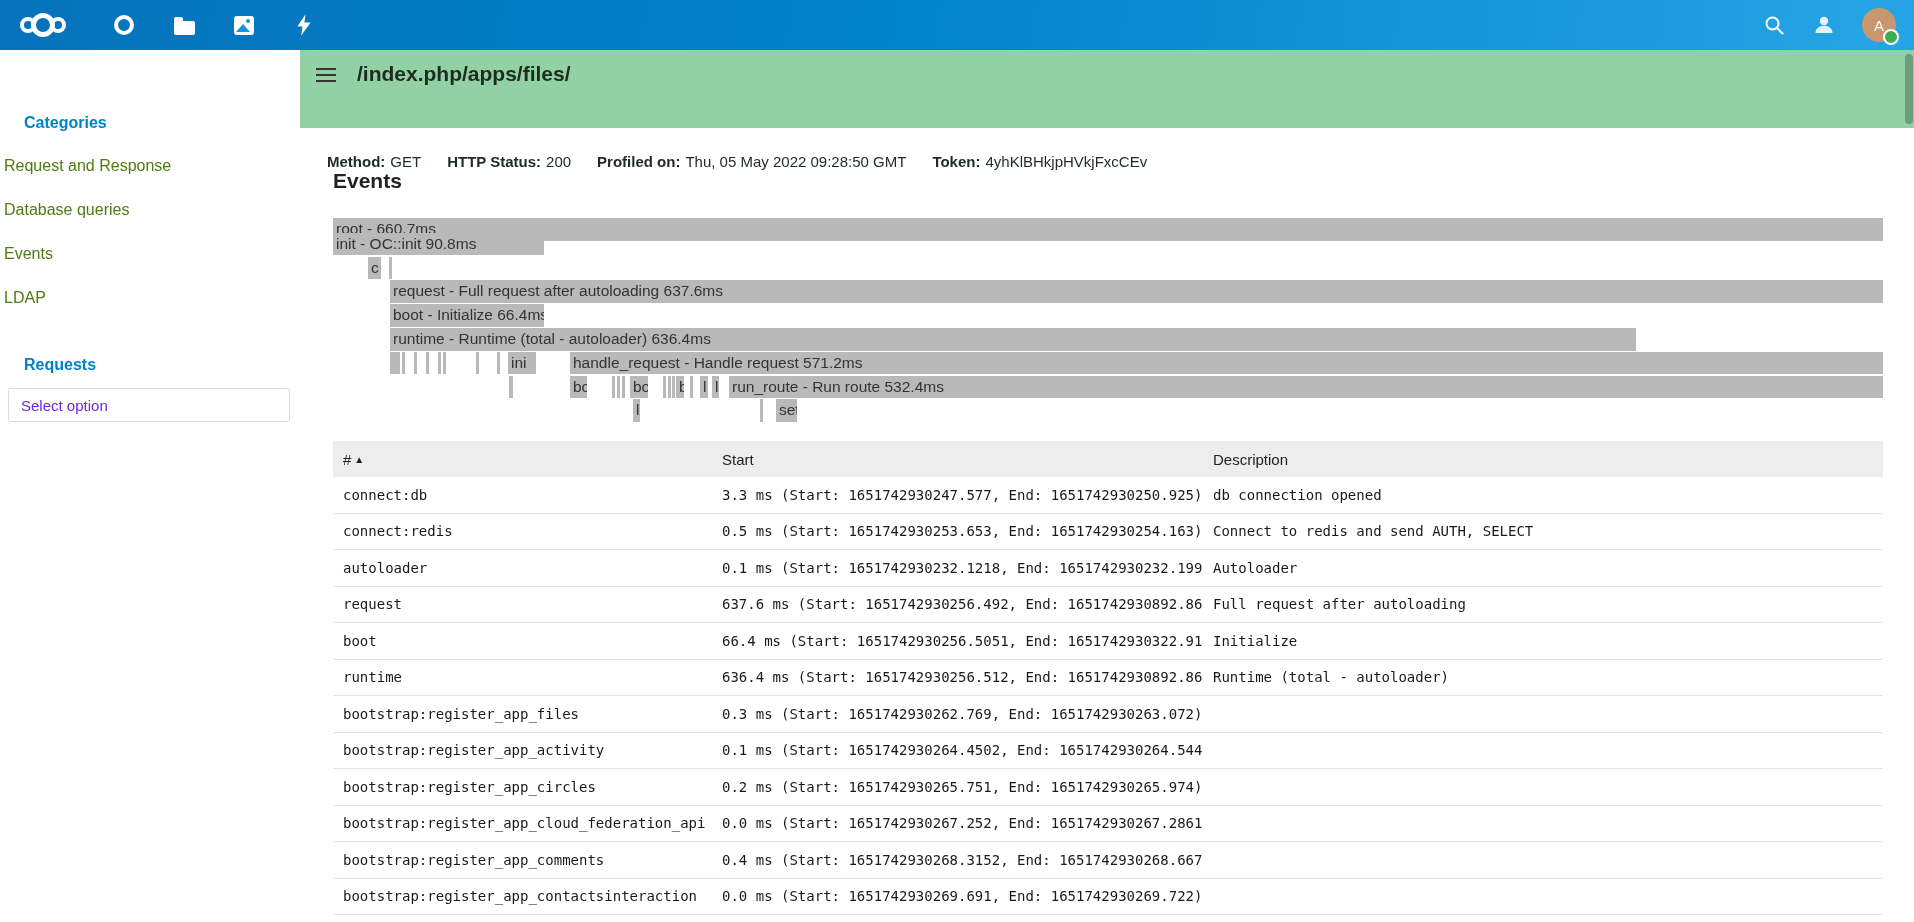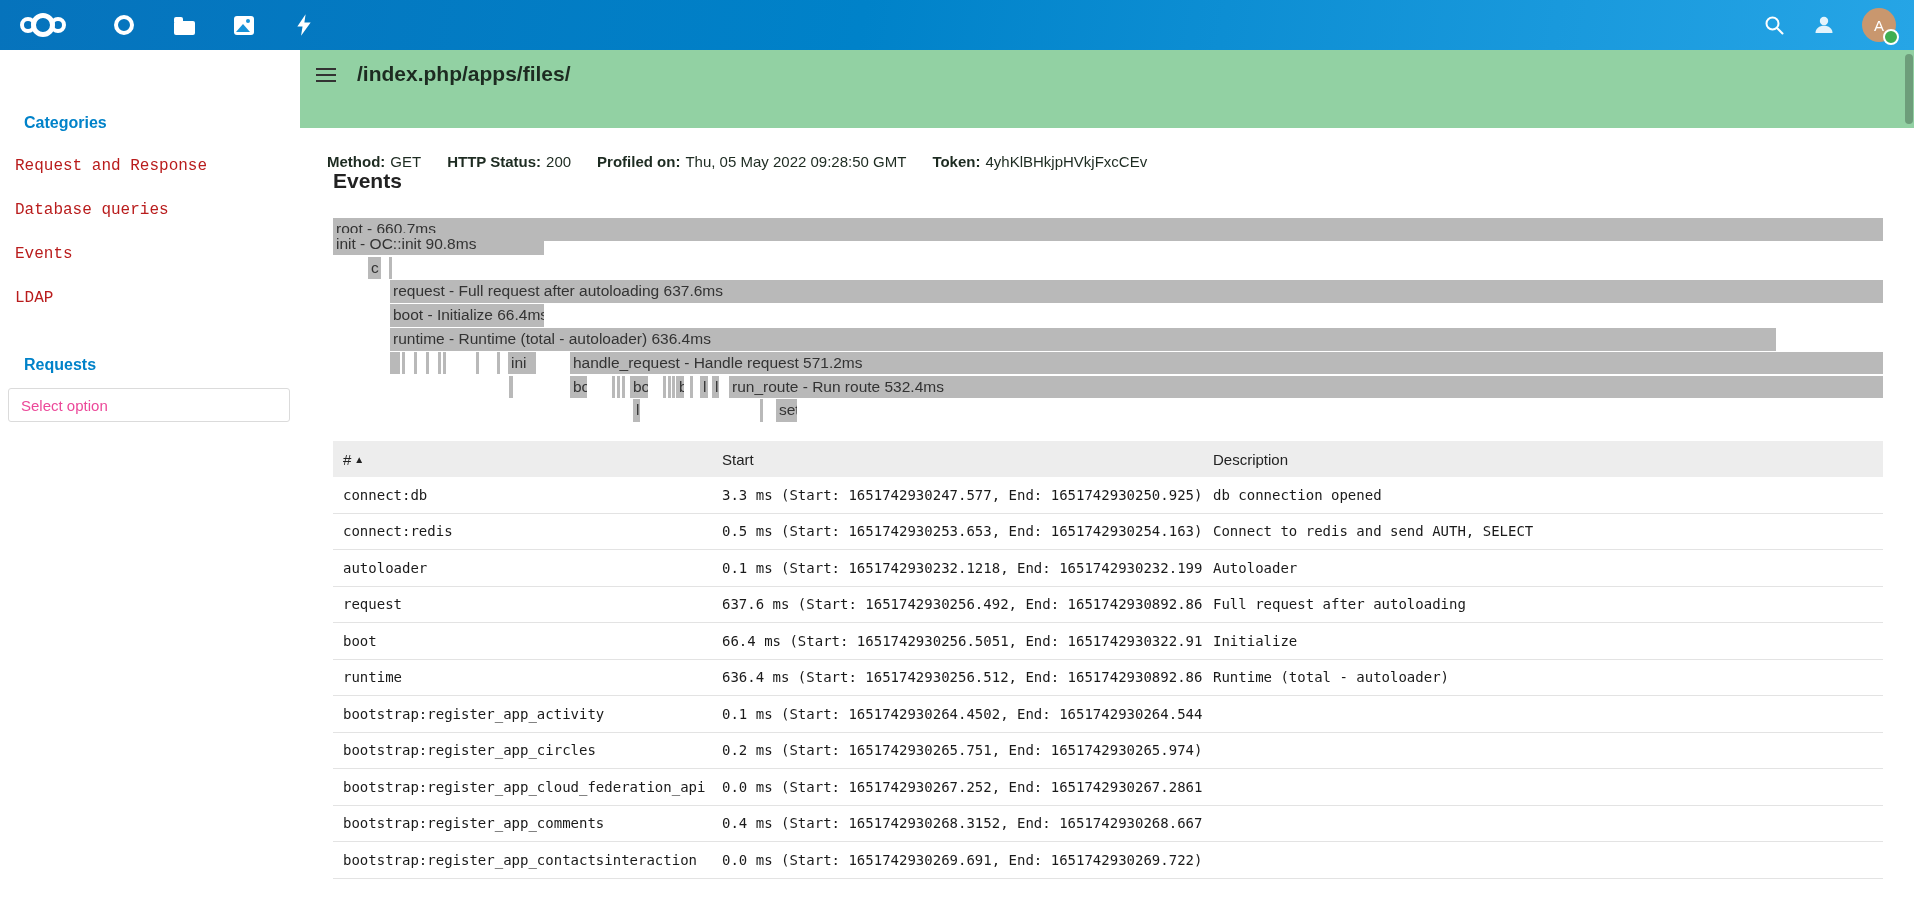--- a/index.html
+++ b/index.html
@@ -24,25 +24,25 @@
   .topbar-right{margin-left:auto;display:flex;align-items:center;gap:26px;margin-right:18px;}
   .avatar{width:34px;height:34px;border-radius:50%;background:#c9976e;color:#fff;
           display:flex;align-items:center;justify-content:center;font-size:15px;position:relative;cursor:pointer;}
   .status-dot{position:absolute;right:-3px;bottom:-3px;width:12px;height:12px;border-radius:50%;
               background:#3fae52;border:2px solid #fff;}
 
   
   .sidebar{position:absolute;left:0;top:50px;width:300px;height:872px;background:#fff;}
   .side-heading{color:#0082c9;font-weight:bold;font-size:16px;}
   .cat-heading{position:absolute;left:24px;top:64px;}
-  .side-item{position:absolute;left:15px;color:#b91c1c;font-size:16px;cursor:pointer;font-family:Liberation Mono, monospace;}
+  .side-item{position:absolute;left:4px;color:#4d7c0f;font-size:16px;cursor:pointer;}
   .req-heading{position:absolute;left:24px;top:306px;}
   .select-box{position:absolute;left:8px;top:338px;width:280px;height:32px;border:1px solid #dbdbdb;
               border-radius:3px;display:flex;align-items:center;cursor:pointer;background:#fff;}
-  .select-box span{color:#ec4899;font-size:15px;margin-left:12px;}
+  .select-box span{color:#6d28d9;font-size:15px;margin-left:12px;}
 
   
   .green-header{position:absolute;left:300px;top:50px;width:1614px;height:78px;background:#92d1a3;}
   .hamburger{position:absolute;left:16px;top:18px;width:20px;height:14px;cursor:pointer;}
   .hamburger i{display:block;height:2px;background:#333;margin-bottom:4px;}
   .gh-title{position:absolute;left:57px;top:12px;font-size:21px;font-weight:bold;color:#1d2b21;}
   .gh-meta{position:absolute;left:27px;top:103px;display:flex;gap:26px;font-size:15px;color:#1d2b21;white-space:nowrap;}
   .gh-meta b{margin-right:5px;}
 
   
@@ -141,21 +141,21 @@
   <main>
     <h2 class="events-heading">Events</h2>
 
     <div class="timeline">
         <div class="tl-bar" style="left: 0px; top: 9px; width: 1550px;">root - 660.7ms</div>
         <div class="tl-bar" style="left: 0px; top: 23.8px; width: 211px;">init - OC::init 90.8ms</div>
         <div class="tl-bar" style="left: 35px; top: 47.6px; width: 13px;">c</div>
         <div class="tl-bar" style="left: 56px; top: 47.6px; width: 3px;"></div>
         <div class="tl-bar" style="left: 57px; top: 71.4px; width: 1493px;">request - Full request after autoloading 637.6ms</div>
         <div class="tl-bar" style="left: 57px; top: 95.2px; width: 154px;">boot - Initialize 66.4ms</div>
-        <div class="tl-bar" style="left: 57px; top: 119px; width: 1386px;">runtime - Runtime (total - autoloader) 636.4ms</div>
+        <div class="tl-bar" style="left: 57px; top: 119px; width: 1246px;">runtime - Runtime (total - autoloader) 636.4ms</div>
         <div class="tl-bar" style="left: 57px; top: 142.8px; width: 10px;"></div>
         <div class="tl-bar" style="left: 69px; top: 142.8px; width: 2px;"></div>
         <div class="tl-bar" style="left: 81px; top: 142.8px; width: 2px;"></div>
         <div class="tl-bar" style="left: 93px; top: 142.8px; width: 2px;"></div>
         <div class="tl-bar" style="left: 105px; top: 142.8px; width: 2px;"></div>
         <div class="tl-bar" style="left: 110px; top: 142.8px; width: 2px;"></div>
         <div class="tl-bar" style="left: 143px; top: 142.8px; width: 2px;"></div>
         <div class="tl-bar" style="left: 164px; top: 142.8px; width: 2px;"></div>
         <div class="tl-bar" style="left: 175px; top: 142.8px; width: 28px;">ini</div>
         <div class="tl-bar" style="left: 237px; top: 142.8px; width: 1313px;">handle_request - Handle request 571.2ms</div>
@@ -216,20 +216,25 @@
             <td>boot</td>
             <td>66.4 ms (Start: 1651742930256.5051, End: 1651742930322.9119)</td>
             <td>Initialize</td>
           </tr>
           <tr>
             <td>runtime</td>
             <td>636.4 ms (Start: 1651742930256.512, End: 1651742930892.862)</td>
             <td>Runtime (total - autoloader)</td>
           </tr>
           <tr>
+            <td>bootstrap:register_app_files</td>
+            <td>0.3 ms (Start: 1651742930262.769, End: 1651742930263.072)</td>
+            <td></td>
+          </tr>
+          <tr>
             <td>bootstrap:register_app_activity</td>
             <td>0.1 ms (Start: 1651742930264.4502, End: 1651742930264.544)</td>
             <td></td>
           </tr>
           <tr>
             <td>bootstrap:register_app_circles</td>
             <td>0.2 ms (Start: 1651742930265.751, End: 1651742930265.974)</td>
             <td></td>
           </tr>
           <tr>

